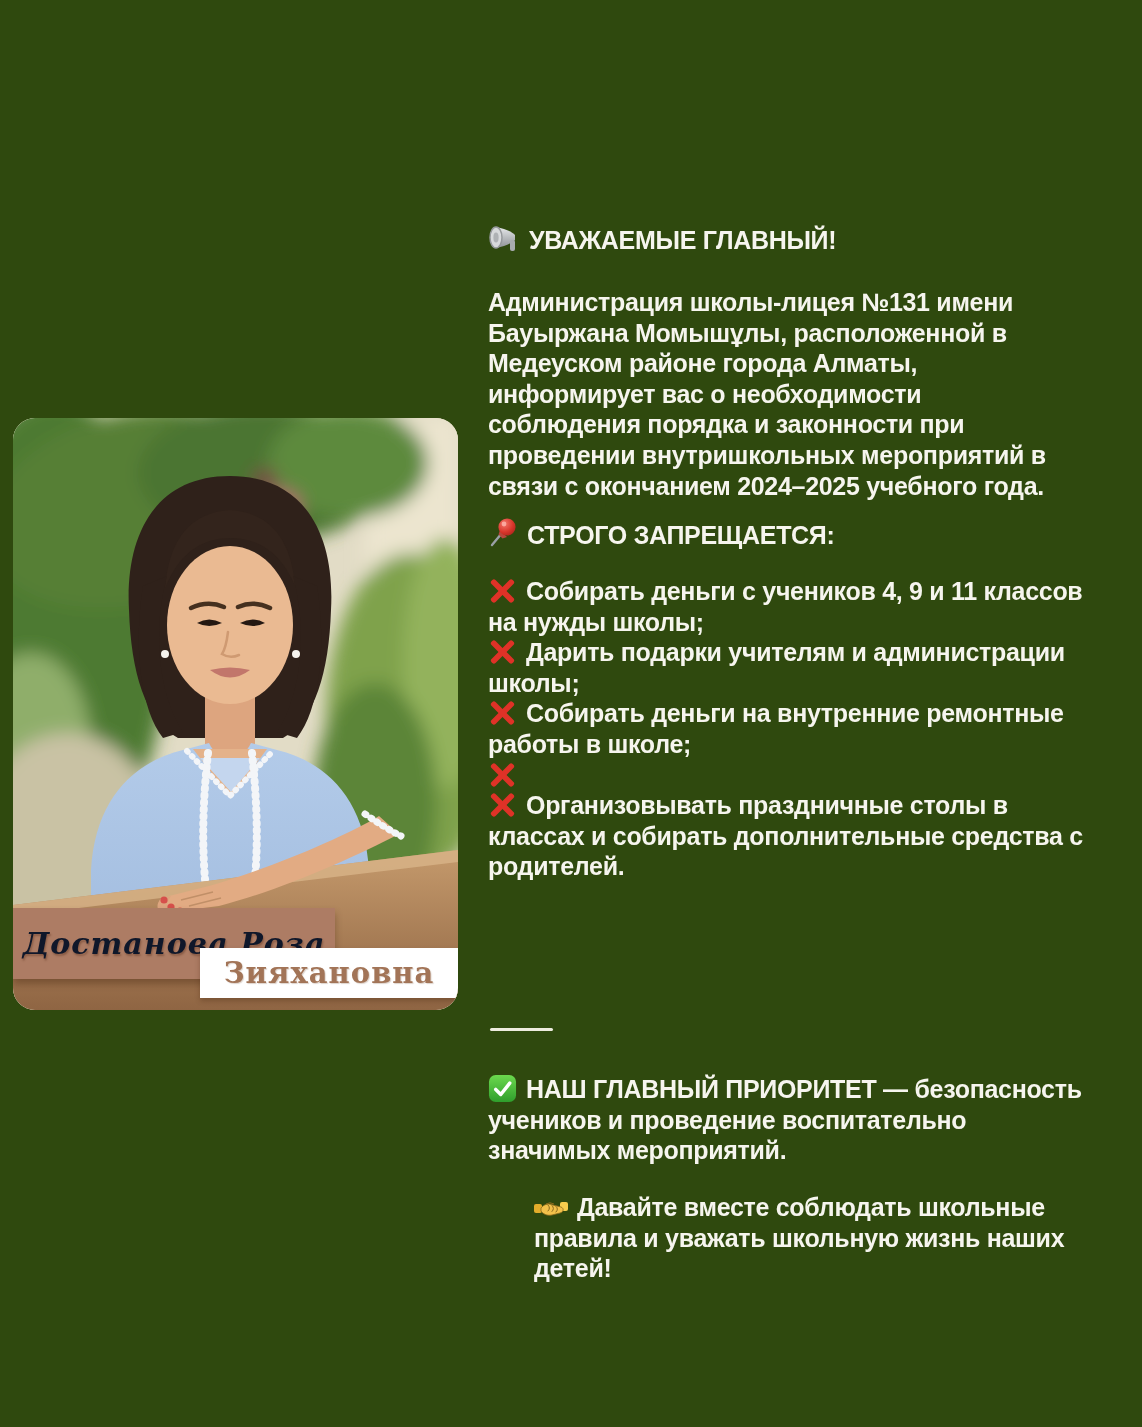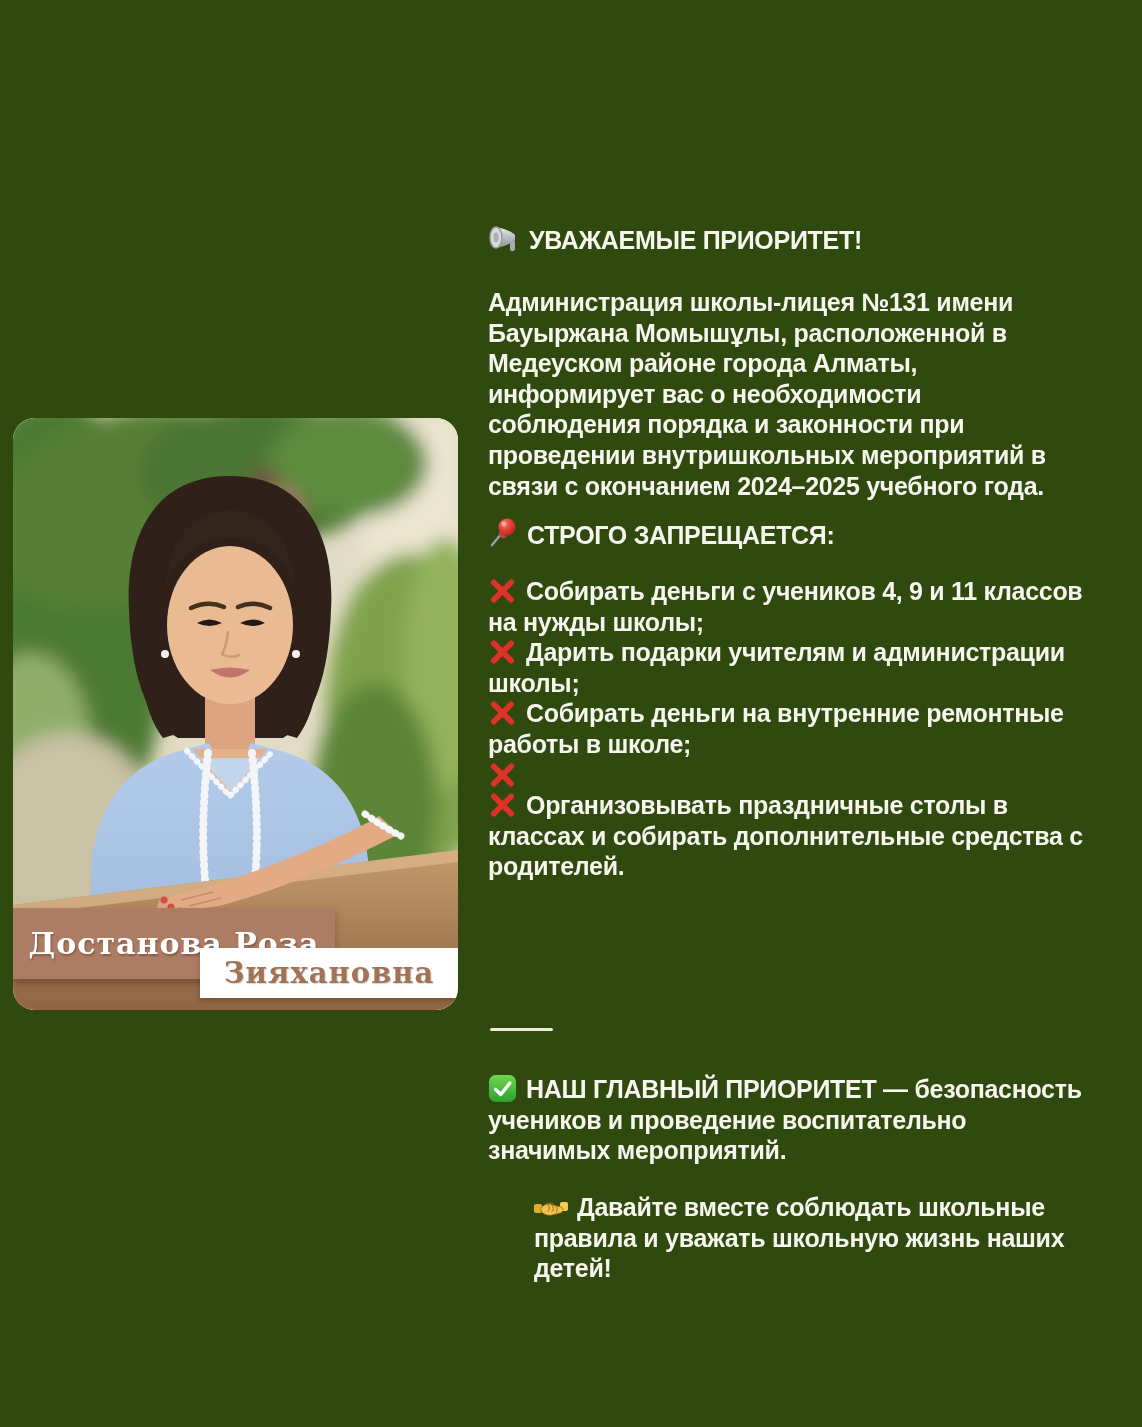--- a/index.html
+++ b/index.html
@@ -14,23 +14,24 @@
   .photo-card{
     position:absolute;left:13px;top:418px;width:445px;height:592px;
     border-radius:22px;overflow:hidden;background:#e2dcc6;
   }
   .portrait{position:absolute;inset:0;width:100%;height:100%;display:block;}
   .plate{
     position:absolute;display:flex;align-items:center;justify-content:center;
     font-family:"DejaVu Serif", serif;font-weight:bold;letter-spacing:1px;
   }
   .plate-brown{
-    left:0;top:490px;width:322px;height:71px;background:#ad7c64;color:#ffffff;
+    left:0;top:490px;width:322px;height:71px;background:#ad7c64;color:#0f172a;
     font-size:30px;box-shadow:0 5px 7px rgba(60,30,10,.35);
     text-shadow:1px 2px 2px rgba(90,50,30,.45);
+    font-style:italic;
   }
   .plate-cream{
     left:187px;top:530px;width:258px;height:50px;background:#ffffff;color:#a27457;
     font-size:29px;box-shadow:0 3px 5px rgba(60,30,10,.3);
     text-shadow:1px 1px 1px rgba(120,80,50,.25);
   }
 
   
   .content{
     position:absolute;left:488px;top:0;width:620px;
@@ -160,21 +161,21 @@
               <stop offset="0" stop-color="#e8eaec"></stop>
               <stop offset="0.5" stop-color="#b9bcbf"></stop>
               <stop offset="1" stop-color="#8f9397"></stop>
             </linearGradient>
           </defs>
           <path d="M8,3 C18,5 24,8 27,11 L27,16 C24,19 18,22 8,24 Z" fill="url(#megaG)"></path>
           <ellipse cx="8" cy="13.5" rx="6" ry="10.5" fill="#d7d9db" stroke="#96999c" stroke-width="1.5"></ellipse>
           <ellipse cx="8" cy="13.5" rx="2.6" ry="5" fill="#aeb1b4"></ellipse>
           <rect x="22" y="16" width="5" height="11" rx="2" fill="#a7abaf"></rect>
         </svg>
-      </span><span class="t">УВАЖАЕМЫЕ ПРИОРИТЕТ!</span>
+      </span><span class="t">УВАЖАЕМЫЕ ГЛАВНЫЙ!</span>
     </p>
 
     <p class="block intro-row t">Администрация школы-лицея №131 имени
 Бауыржана Момышұлы, расположенной в
 Медеуском районе города Алматы,
 информирует вас о необходимости
 соблюдения порядка и законности при
 проведении внутришкольных мероприятий в
 связи с окончанием 2024–2025 учебного года.</p>
 

